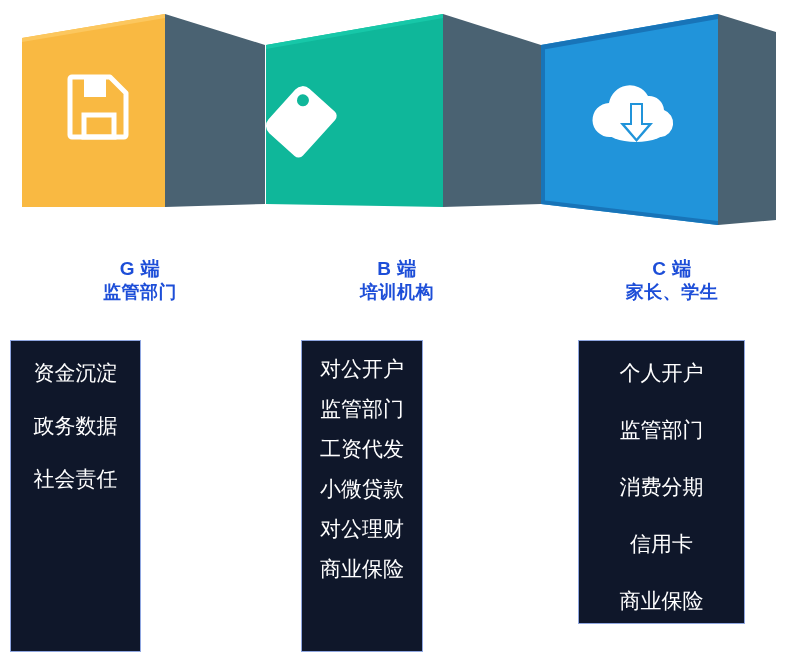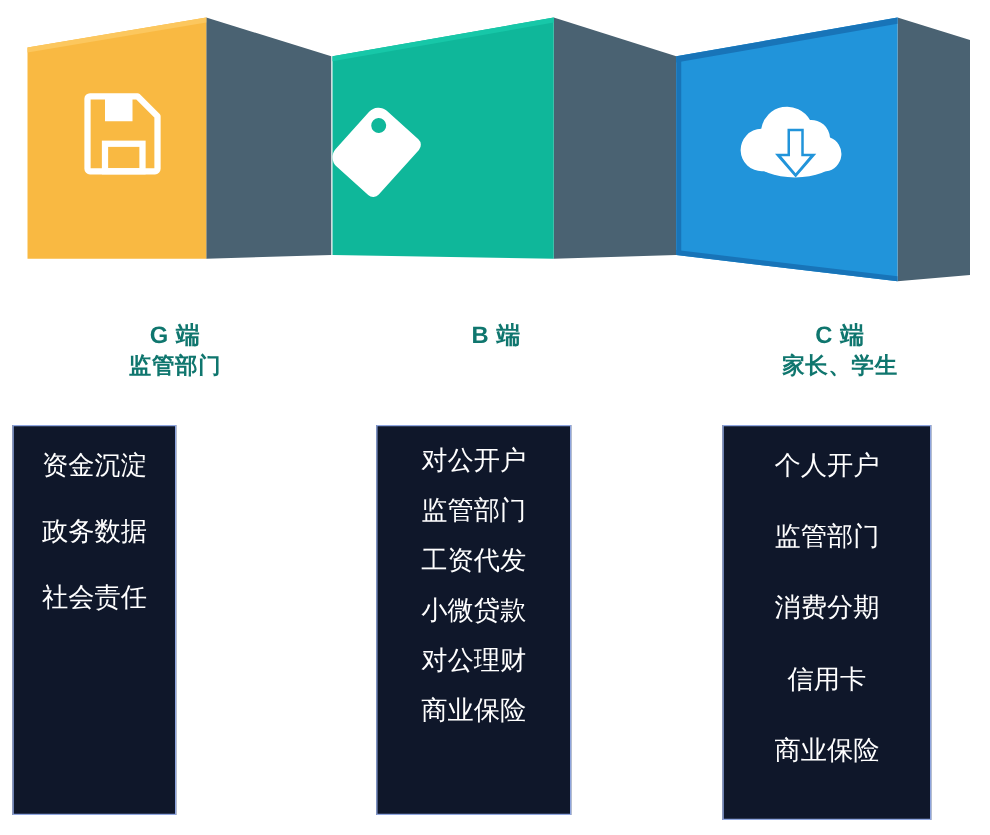--- a/index.html
+++ b/index.html
@@ -36,21 +36,21 @@
   .headings {
     position: absolute;
     left: 0;
     top: 252px;
     width: 792px;
     height: 80px;
   }
   .heading {
     position: absolute;
     text-align: center;
-    color: #0f766e;
+    color: #1d4ed8;
     font-weight: bold;
     line-height: 1.32;
   }
   .heading .line1 {
     display: block;
     font-size: 19px;
     letter-spacing: 0.5px;
   }
   .heading .line2 {
     display: block;
@@ -85,31 +85,31 @@
     top: 340px;
     width: 131px;
     height: 312px;
     padding-top: 20px;
   }
   #box-g .svc-item { margin-bottom: 30px; }
 
   #box-b {
     left: 301px;
     top: 340px;
-    width: 156px;
+    width: 122px;
     height: 312px;
     padding-top: 16px;
   }
   #box-b .svc-item { margin-bottom: 17px; }
 
   #box-c {
     left: 578px;
     top: 340px;
     width: 167px;
-    height: 316px;
+    height: 284px;
     padding-top: 20px;
   }
   #box-c .svc-item { margin-bottom: 34px; }
 </style>
 </head>
 <body>
 
 <div id="stage">
 
   <div id="ribbon">
@@ -155,20 +155,21 @@
 
   <div class="headings">
 
     <div class="heading heading-g">
       <span class="line1">G 端</span>
       <span class="line2">监管部门</span>
     </div>
 
     <div class="heading heading-b">
       <span class="line1">B 端</span>
+      <span class="line2">培训机构</span>
     </div>
 
     <div class="heading heading-c">
       <span class="line1">C 端</span>
       <span class="line2">家长、学生</span>
     </div>
 
   </div>
 
   <div class="svc-box" id="box-g">

